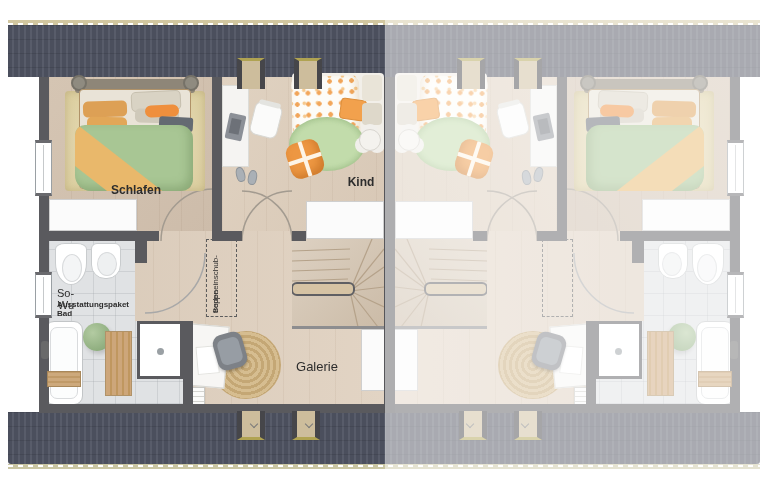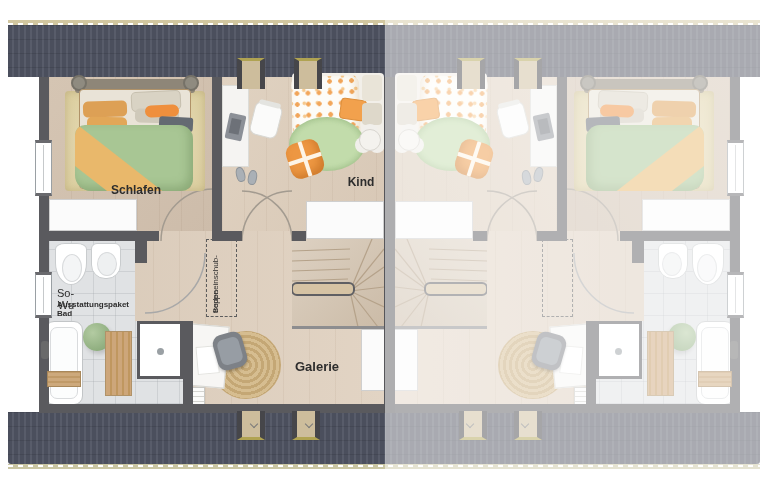--- a/index.html
+++ b/index.html
@@ -151,21 +151,21 @@
      background-image:repeating-linear-gradient(0deg,rgba(0,0,0,0) 0 4px,#d4d4d0 4px 5px);}
 
   .arcs{left:0;top:0;width:355px;height:336px;pointer-events:none;}
 
   
   .labels span{position:absolute;color:#2d2d2d;}
   .lbl-schlafen{left:62px;top:106px;width:70px;text-align:center;font-size:12px;font-weight:bold;}
   .lbl-kind{left:300px;top:98px;width:44px;text-align:center;font-size:12px;font-weight:bold;}
   .lbl-sowu{left:18px;top:210px;font-size:11px;font-weight:normal;text-align:right;}
   .lbl-bad{left:18px;top:223px;font-size:8px;font-weight:bold;color:#3a3a3a;}
-  .lbl-galerie{left:255px;top:282px;width:46px;text-align:center;font-size:13px;font-weight:700;color:#262626;}
+  .lbl-galerie{left:255px;top:282px;width:46px;text-align:center;font-size:13px;font-weight:400;color:#262626;}
   .lbl-boden{left:167px;top:162px;width:78px;height:31px;transform-origin:0 0;
      transform:rotate(-90deg) translateX(-78px);font-size:8px;line-height:10px;color:#3c3c3c;
      display:block;text-align:left;padding:5px 0 0 4px;}
   .lbl-boden b{display:block;font-weight:normal;}
 
   .wash{position:absolute;left:385px;top:0;width:390px;height:493px;background:rgba(255,255,255,0.52);z-index:40;pointer-events:none;}
 </style>
 </head>
 <body>
 

